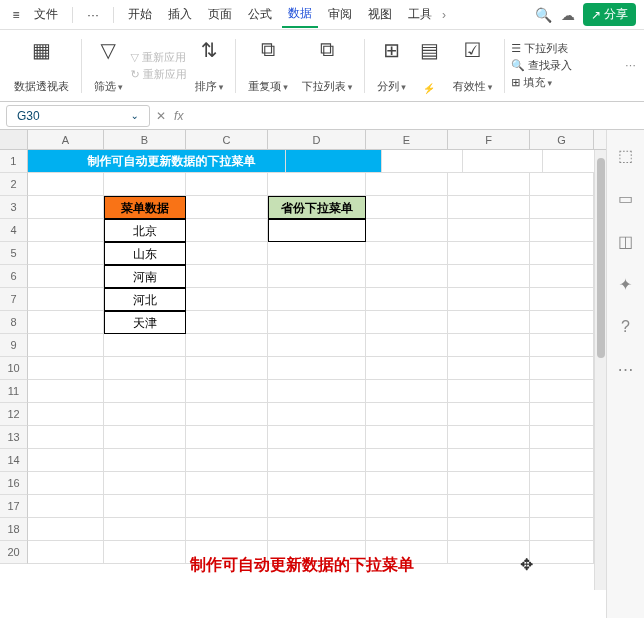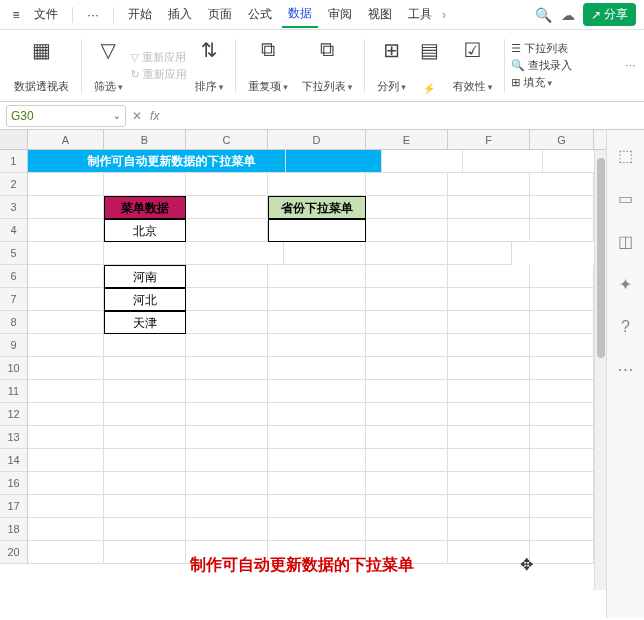--- a/index.html
+++ b/index.html
@@ -16,36 +16,36 @@
 .ribbon { height: 72px; background: #fff; border-bottom: 1px solid #ccc; display: flex; align-items: center; padding: 4px 8px; gap: 2px; font-size: 11px; color: #444; }
 .ribbon .group { display: flex; flex-direction: column; align-items: center; padding: 2px 6px; gap: 1px; }
 .ribbon .group.v { height: 60px; justify-content: space-between; }
 .ribbon .gsep { width: 1px; height: 54px; background: #e0e0e0; margin: 0 4px; }
 .ribbon .icon-lg { font-size: 20px; height: 24px; display: flex; align-items: center; }
 .ribbon .disabled { color: #bbb; }
 .ribbon .stack { display: flex; flex-direction: column; gap: 2px; font-size: 11px; }
 .ribbon .row { display: flex; align-items: center; gap: 3px; }
 
 .namebox-row { height: 28px; border-bottom: 1px solid #ccc; display: flex; align-items: center; padding: 0 6px; gap: 6px; font-size: 12px; }
-.namebox { width: 120px; height: 22px; border: 1px solid #ccc; border-radius: 3px; display: flex; align-items: center; justify-content: space-between; padding: 0 4px; color: #4d7c0f; }
+.namebox { width: 144px; height: 22px; border: 1px solid #ccc; border-radius: 3px; display: flex; align-items: center; justify-content: space-between; padding: 0 10px; color: #0c4a6e; }
 .fx-area { display: flex; align-items: center; gap: 8px; color: #888; }
 
 .sheet-wrap { position: relative; height: 488px; display: flex; }
 .sheet { flex: 1; overflow: hidden; position: relative; }
 .col-headers { display: flex; height: 20px; background: #f5f5f5; border-bottom: 1px solid #ccc; font-size: 11px; color: #666; }
 .col-headers .corner { width: 28px; border-right: 1px solid #ccc; background: #eee; }
 .col-headers .ch { border-right: 1px solid #ccc; text-align: center; line-height: 20px; }
 .body-rows { position: relative; }
 .row-line { display: flex; height: 23px; }
 .rh { width: 28px; background: #f5f5f5; border-right: 1px solid #ccc; border-bottom: 1px solid #ddd; text-align: center; font-size: 11px; color: #666; line-height: 23px; }
 .cell { border-right: 1px solid #ddd; border-bottom: 1px solid #ddd; font-size: 12px; line-height: 23px; text-align: center; overflow: visible; white-space: nowrap; }
 .cA{width:76px}.cB{width:82px}.cC{width:82px}.cD{width:98px}.cE{width:82px}.cF{width:82px}.cG{width:64px}
 
 .banner { background: #00b0f0; color: #fff; font-weight: bold; }
-.hdr-b { background: #be185d; border: 1px solid #000 !important; font-weight: bold; }
+.hdr-b { background: #f97316; border: 1px solid #000 !important; font-weight: bold; }
 .data-b { border: 1px solid #000 !important; }
 .hdr-d { background: #c6e0b4; border: 1px solid #000 !important; font-weight: bold; }
 
 .footer-text { position: absolute; left: 190px; top: 425px; color: #d40000; font-weight: bold; font-size: 16px; }
 .cursor-plus { position: absolute; left: 520px; top: 425px; font-size: 16px; color: #333; }
 
 .vscroll { position: absolute; right: 0; top: 20px; width: 12px; height: 440px; background: #f0f0f0; border-left: 1px solid #ddd; }
 .vscroll .thumb { position: absolute; top: 8px; left: 2px; width: 8px; height: 200px; background: #c0c0c0; border-radius: 4px; }
 
 .side-panel { width: 38px; background: #f7f7f7; border-left: 1px solid #ddd; display: flex; flex-direction: column; align-items: center; padding-top: 16px; gap: 24px; color: #888; font-size: 16px; }
@@ -204,20 +204,21 @@
           <div class="cell cB data-b">北京</div>
           <div class="cell cC"></div>
           <div class="cell cD data-b"></div>
           <div class="cell cE"></div>
           <div class="cell cF"></div>
           <div class="cell cG"></div>
         </div>
         <div class="row-line">
           <div class="rh">5</div>
           <div class="cell cA"></div>
+          <div class="cell cB data-b">山东</div>
           <div class="cell cC"></div>
           <div class="cell cD"></div>
           <div class="cell cE"></div>
           <div class="cell cF"></div>
           <div class="cell cG"></div>
         </div>
         <div class="row-line">
           <div class="rh">6</div>
           <div class="cell cA"></div>
           <div class="cell cB data-b">河南</div>

